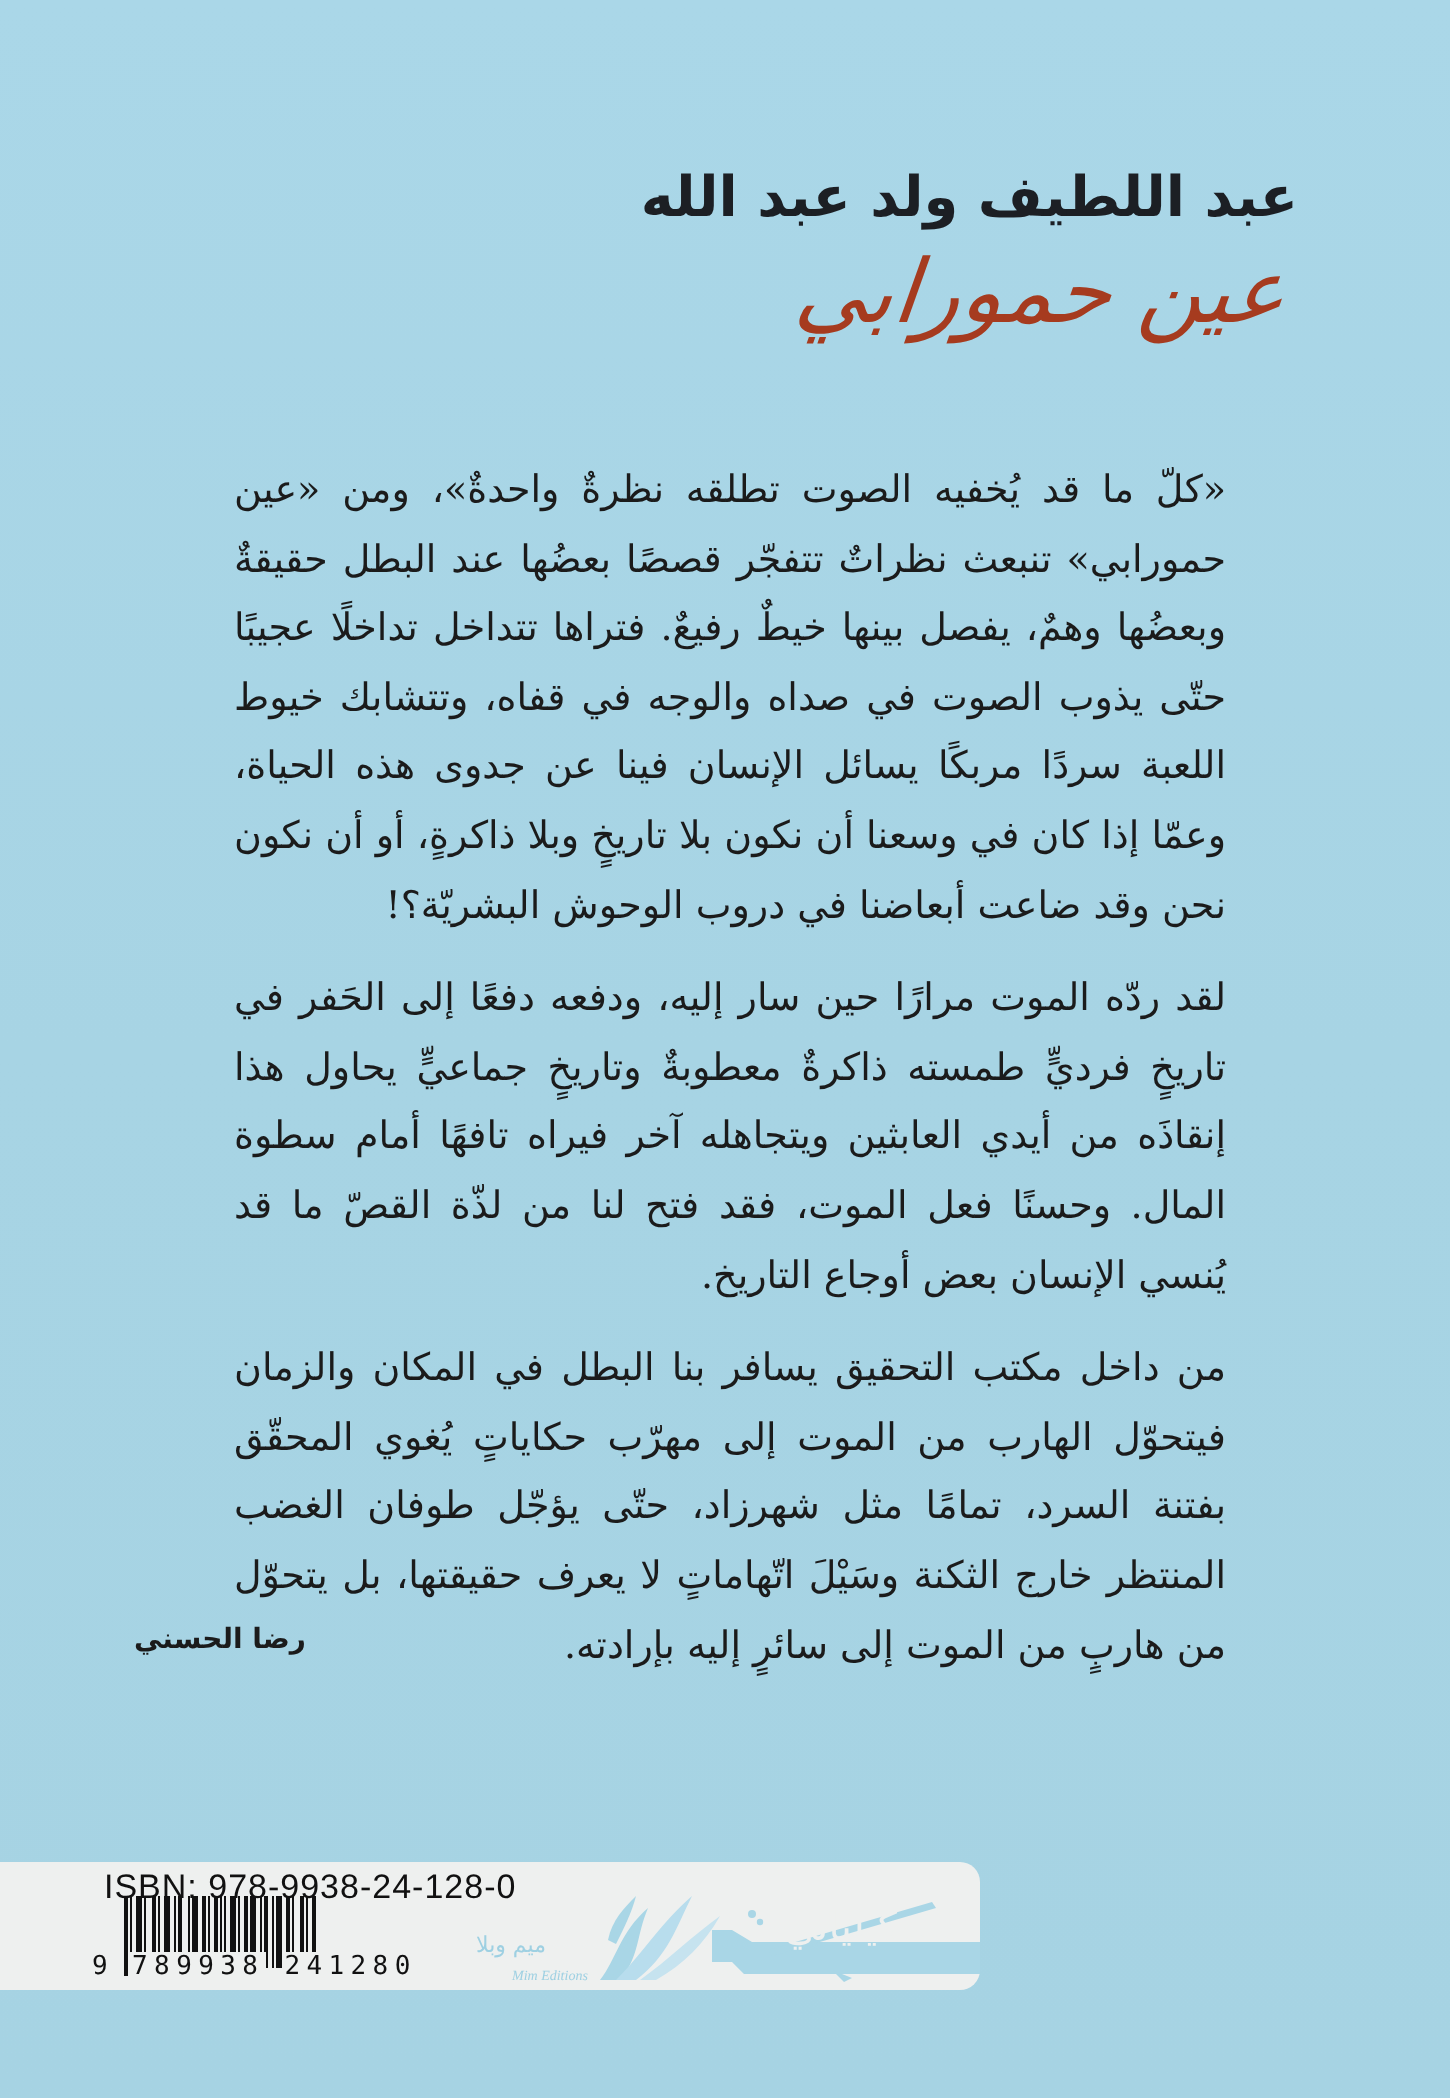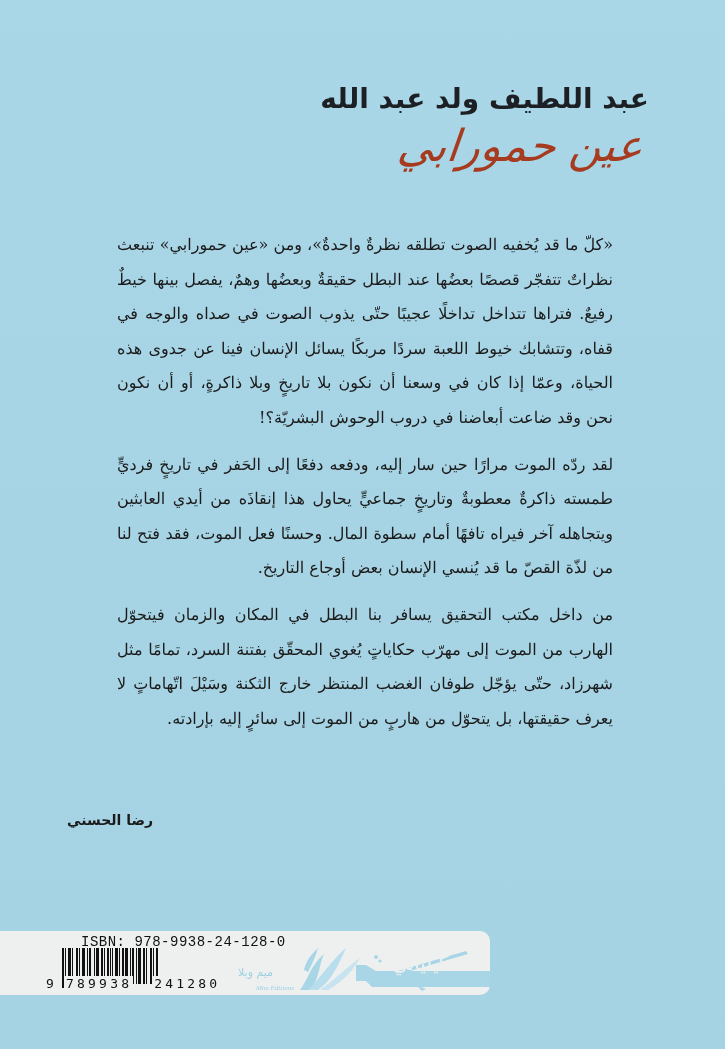--- a/index.html
+++ b/index.html
@@ -26,40 +26,40 @@
       position: absolute; top: 120px; right: 82px;
       direction: rtl;
       font-family: "DejaVu Serif", serif;
       font-size: 44px; font-style: italic;
       color: #a63b1f;
       transform: skewX(-6deg);
     }
     .body-text {
       position: absolute; top: 228px; left: 117px; right: 112px;
       direction: rtl; text-align: justify;
-      font-size: 16px; line-height: 34.6px;
+      font-size: 19px; line-height: 34.6px;
     }
     .body-text p { margin: 0 0 12px 0; text-align-last: right; }
     .signature {
       position: absolute; top: 812px; right: 572px; left: auto;
       direction: rtl;
       font-family: "DejaVu Sans", sans-serif;
       font-size: 14px; font-weight: bold;
       white-space: nowrap;
     }
     .strip {
       position: absolute; left: 0; top: 931px;
       width: 490px; height: 64px;
       background: #eef0ef;
       border-radius: 0 10px 10px 0;
     }
     .isbn-label {
-      position: absolute; left: 81px; top: 934px;
-      font-family: Liberation Mono, monospace;
-      font-size: 14px; letter-spacing: 0.5px; color: #111;
+      position: absolute; left: 52px; top: 934px;
+      font-family: Liberation Sans, sans-serif;
+      font-size: 17px; letter-spacing: 0.5px; color: #111;
     }
     .barcode {
       position: absolute; left: 62px; top: 948px;
       width: 165px; height: 36px;
       display: flex; align-items: stretch;
     }
     .barcode span { background: #111; display: block; }
     .barcode-digits {
       position: absolute; left: 46px; top: 976px;
       font-family: "DejaVu Sans Mono", monospace;
@@ -141,21 +141,21 @@
     <span style="width:1px;margin-right:1px"></span>
     <span style="width:3px;margin-right:2px"></span>
     <span style="width:2px;margin-right:1px"></span>
     <span style="width:1px;margin-right:3px"></span>
     <span style="width:2px;margin-right:1px"></span>
     <span style="width:1px;margin-right:2px"></span>
     <span style="width:2px;margin-right:1px;height:40px"></span>
   </div>
 
   <div class="barcode-digits">
-    <span class="first">9</span><span class="group">789938</span><span class="group" style="margin-left:20px">241280</span>
+    <span class="first">9</span><span class="group">789938</span><span class="group" style="margin-left:8px">241280</span>
   </div>
 
   <svg class="pub-logo" viewBox="0 0 130 52">
     <path d="M62 50 C 70 40, 72 26, 86 14 C 80 28, 82 38, 72 50 Z" fill="#a9d6e6"></path>
     <path d="M70 50 C 84 36, 92 22, 108 8 C 100 24, 96 38, 80 50 Z" fill="#b8dded"></path>
     <path d="M66 30 C 68 20, 74 14, 80 8 C 78 16, 74 24, 70 32 Z" fill="#a9d6e6"></path>
     <path d="M82 50 C 96 40, 108 28, 122 18 C 114 32, 104 42, 90 50 Z" fill="#c6e3ef"></path>
   </svg>
   <div class="pub-name">ميم وبلا</div>
   <div class="pub-latin">Mim Editions</div>

